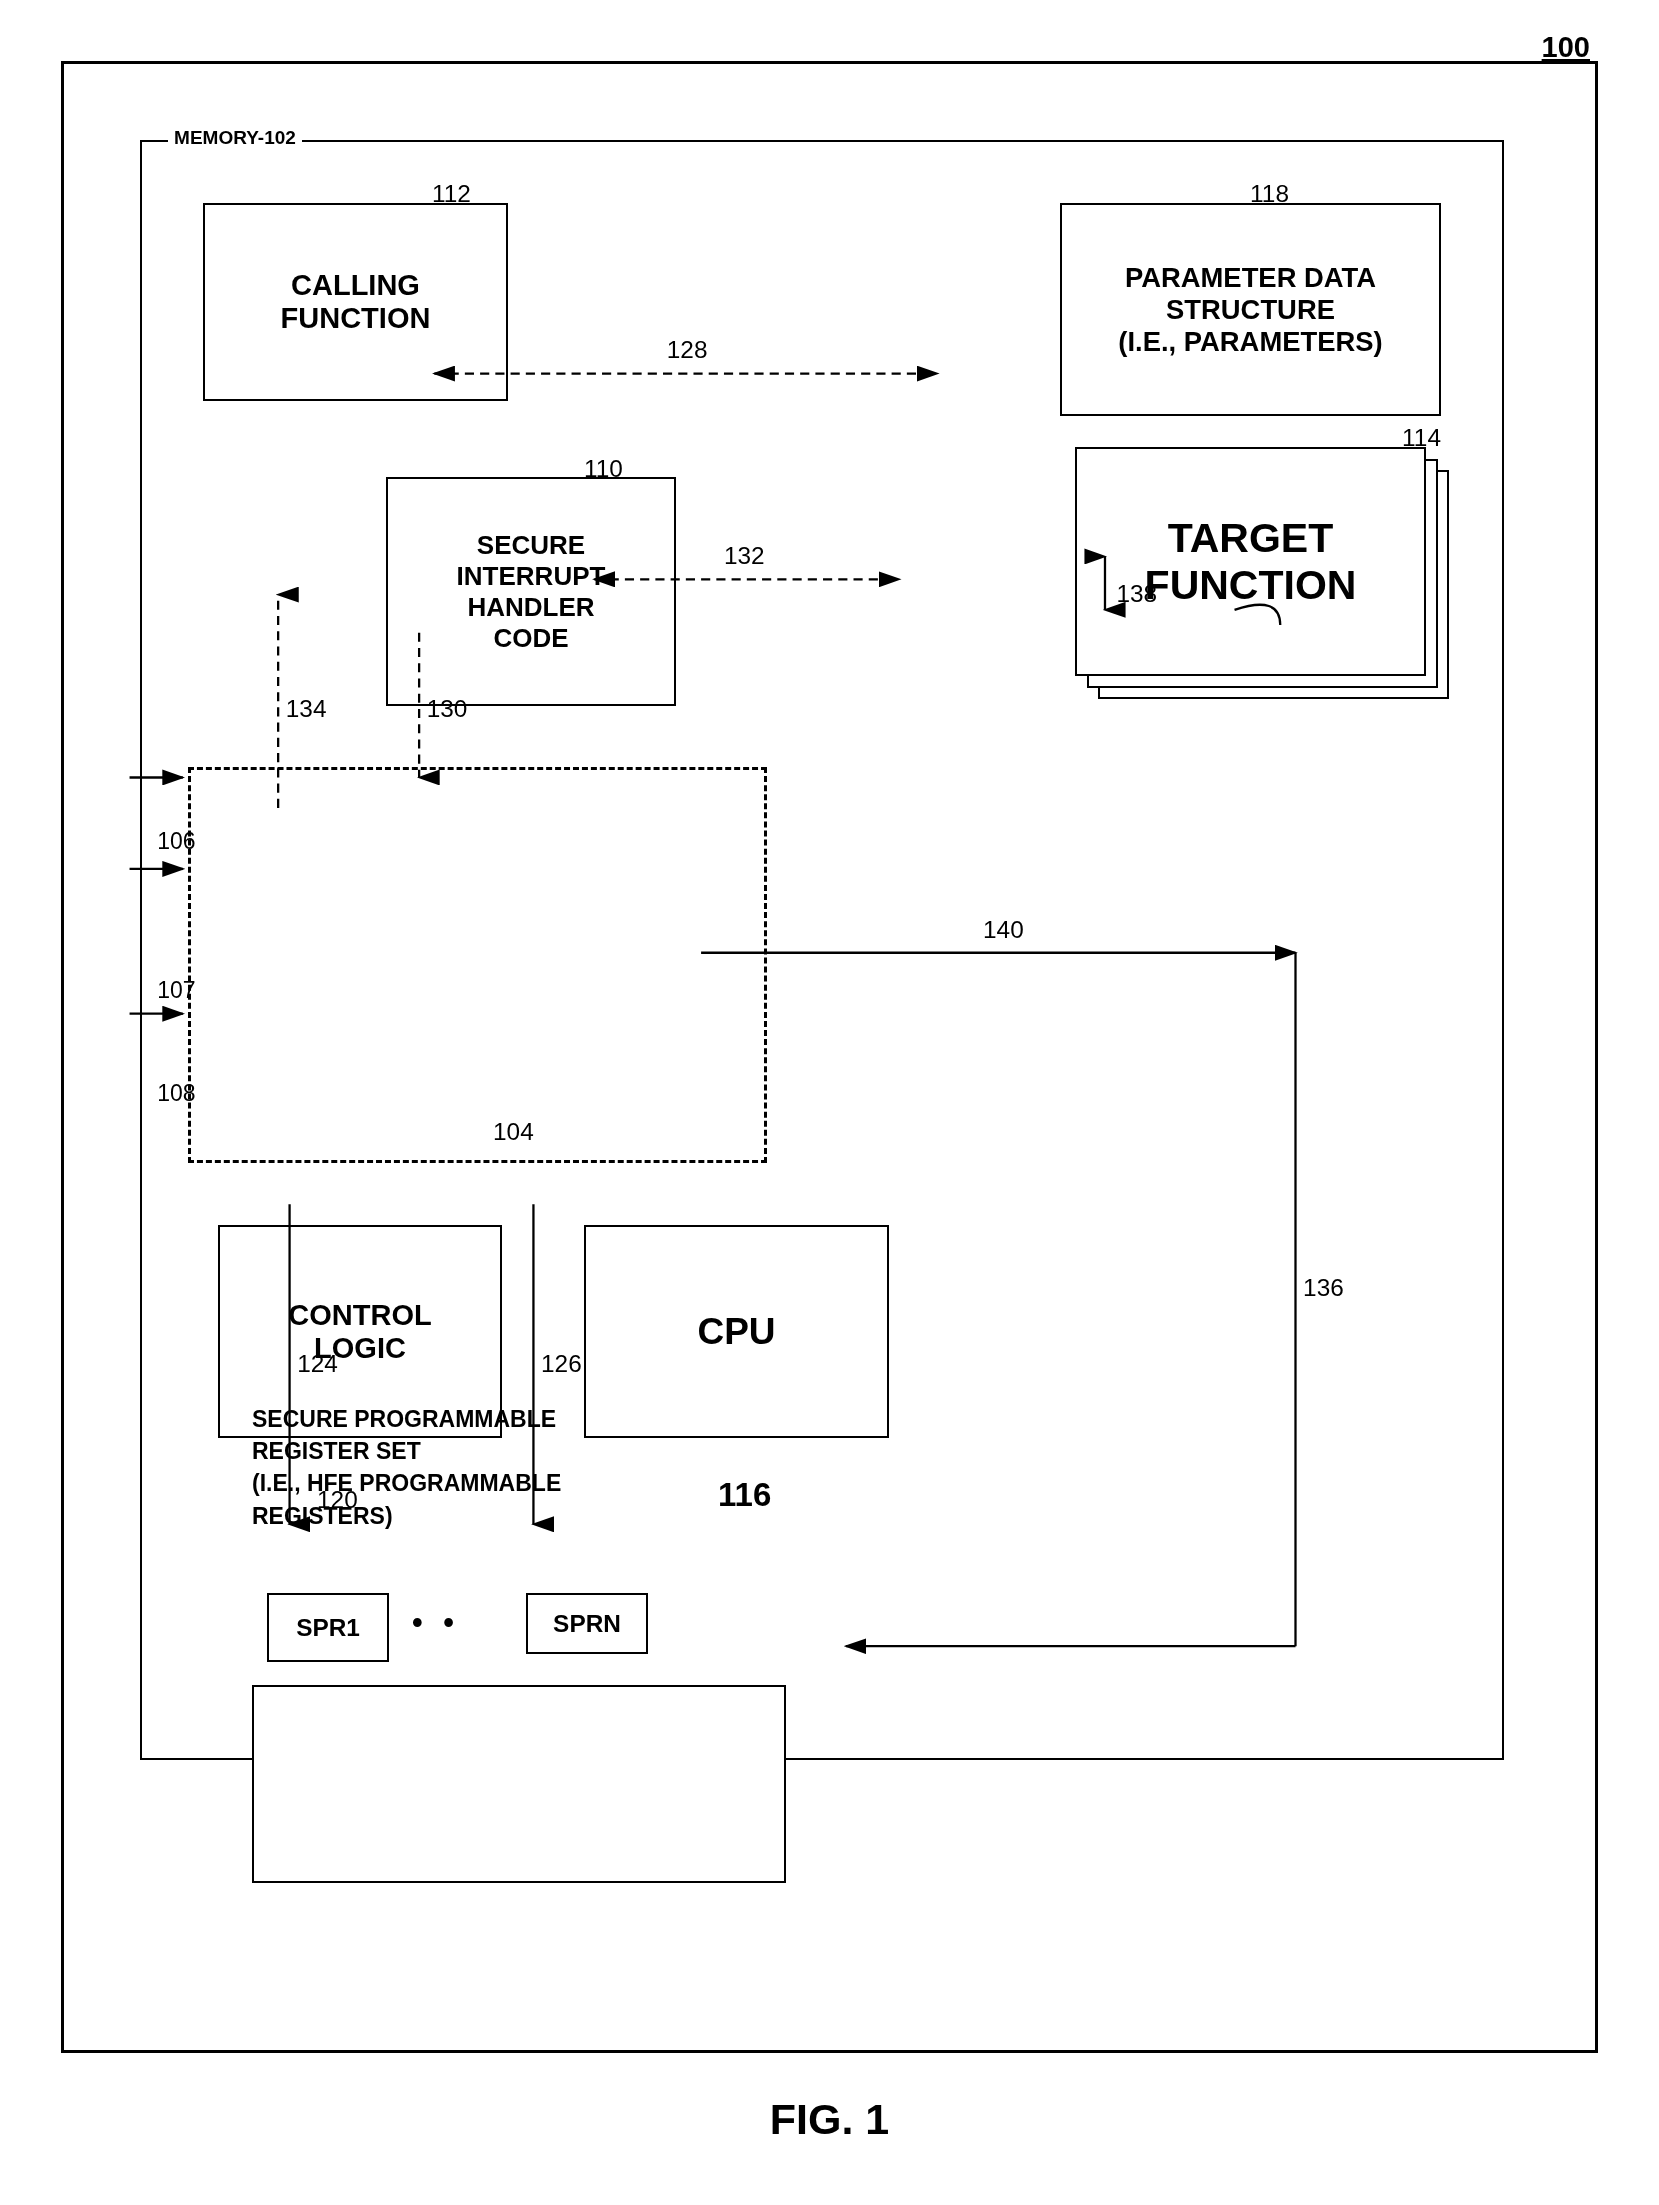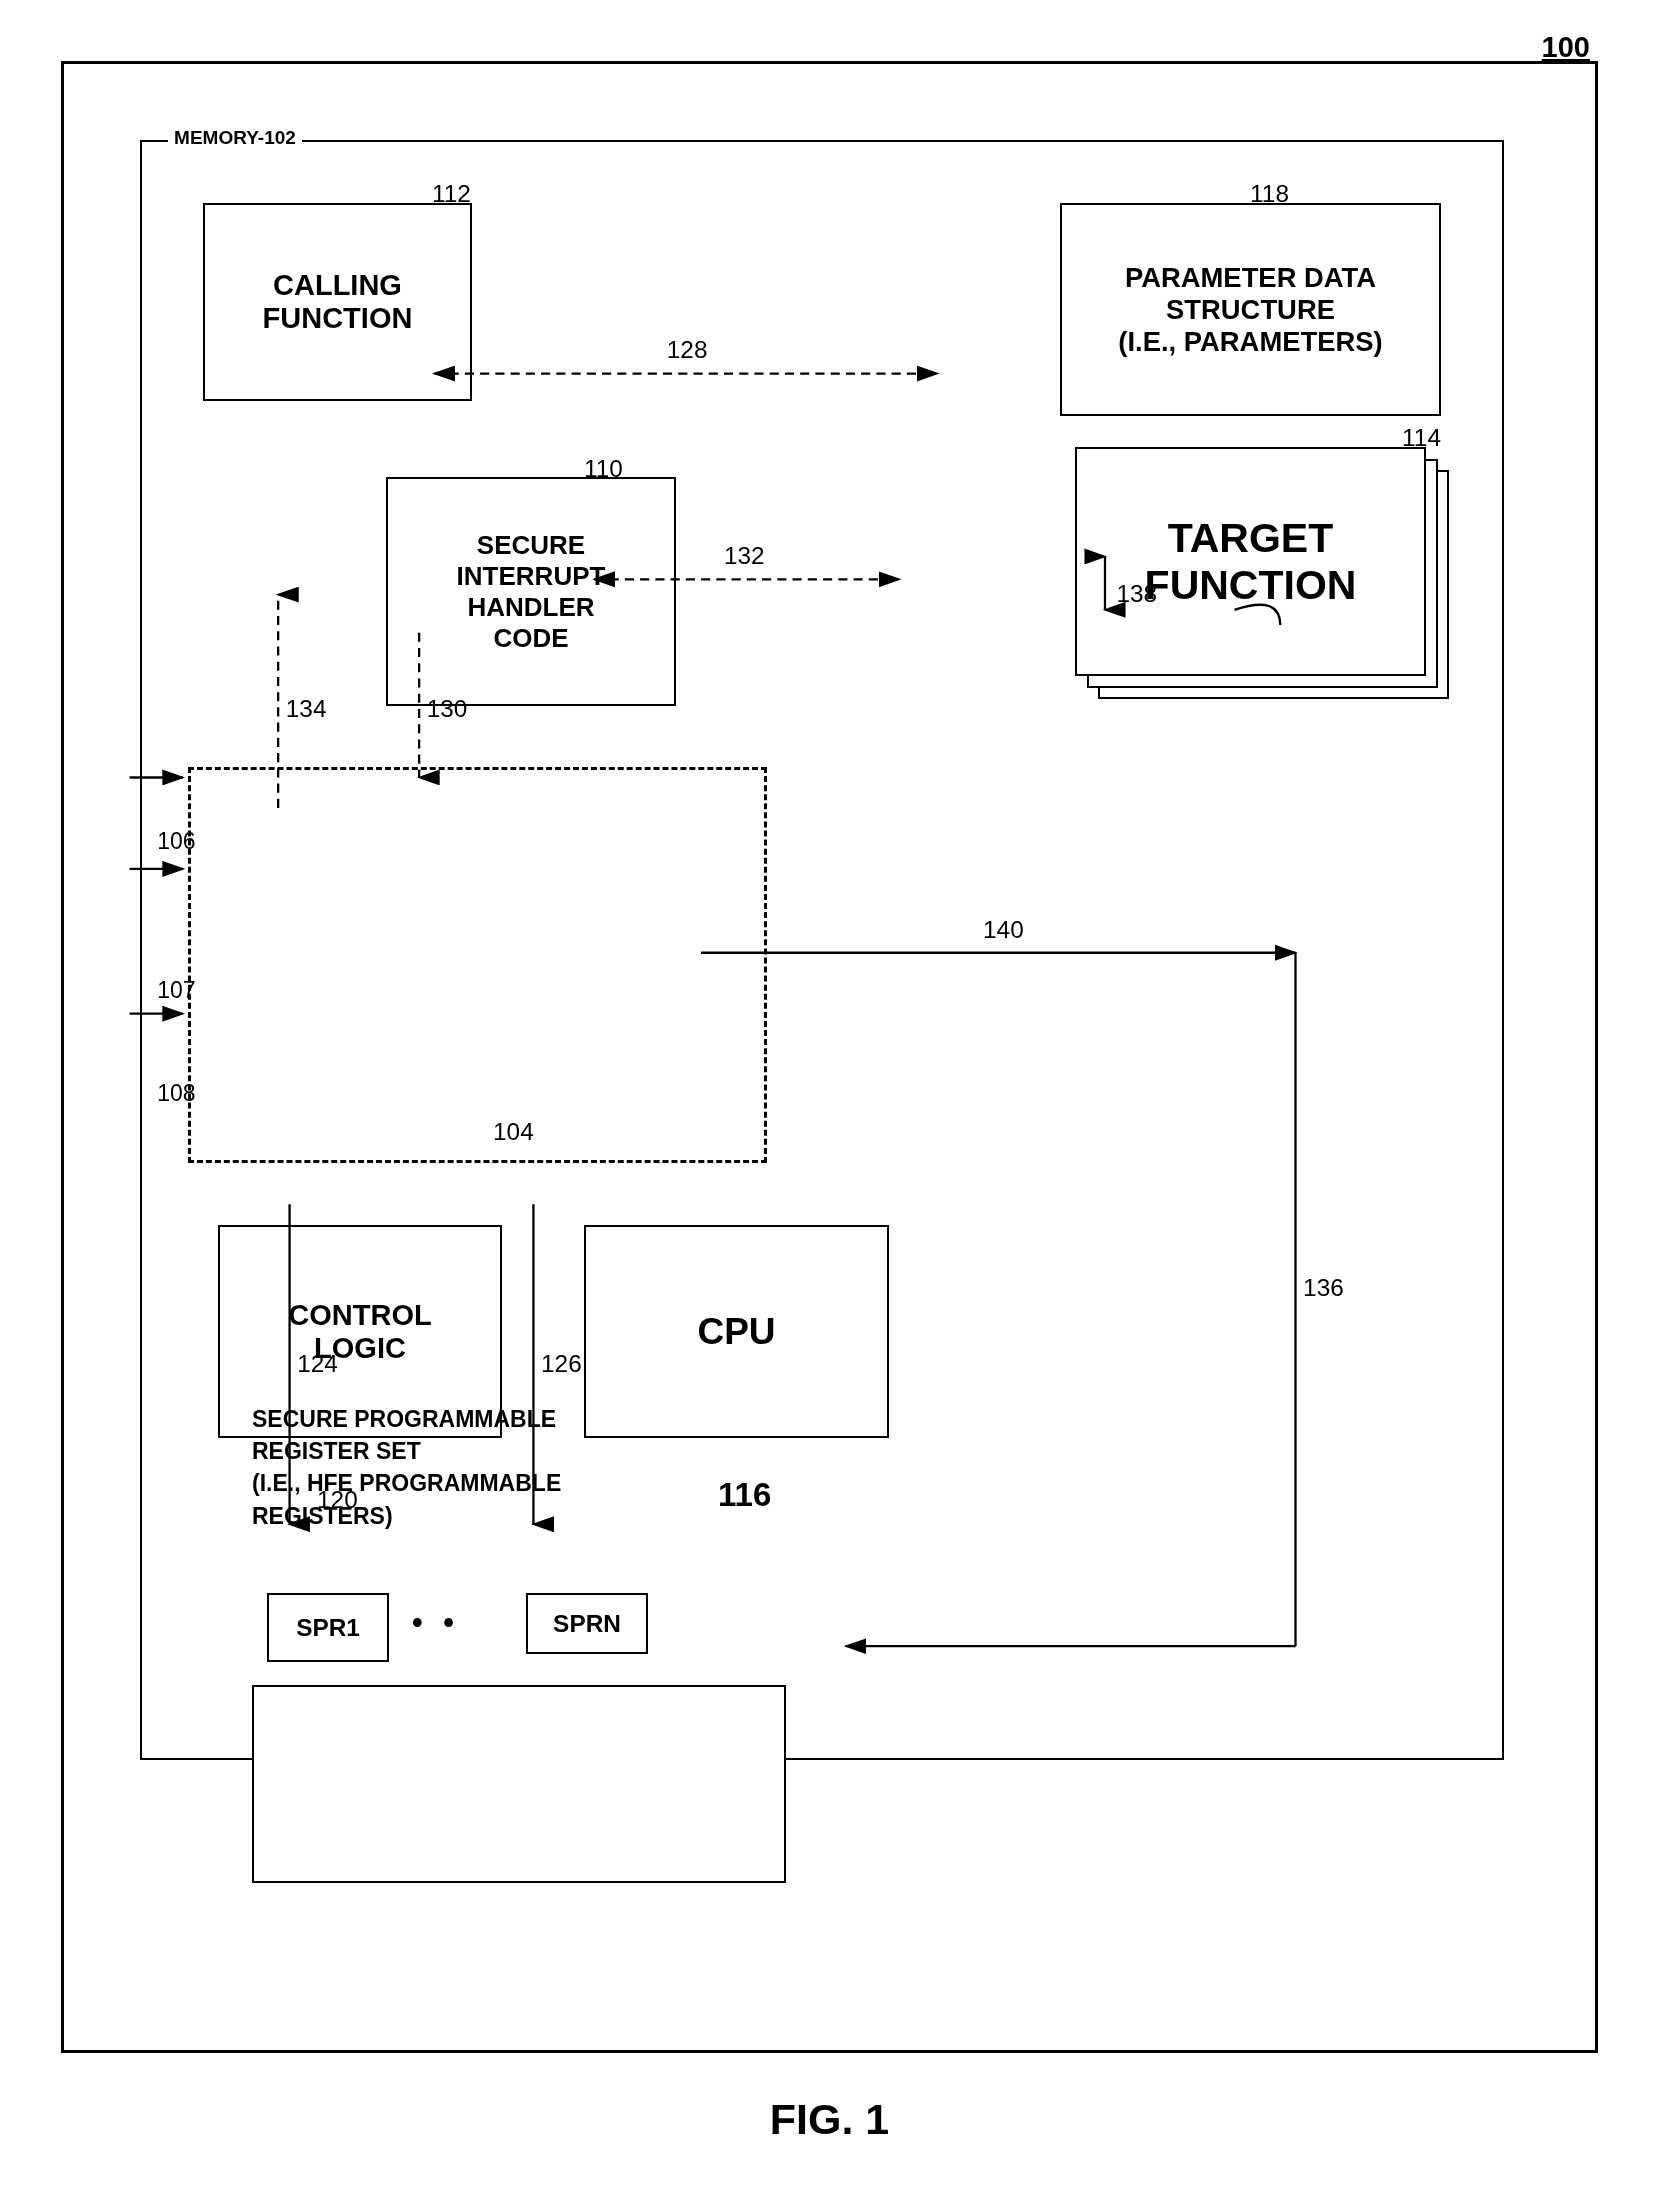--- a/index.html
+++ b/index.html
@@ -50,21 +50,21 @@
       font-size: 19px;
       font-weight: bold;
       background: #fff;
       padding: 0 6.1px;
     }
     
     .calling-fn-box {
       position: absolute;
       top: 61px;
       left: 61px;
-      width: 269px;
+      width: 305px;
       height: 198px;
       border: 2.3px solid #000;
       display: flex;
       align-items: center;
       justify-content: center;
       text-align: center;
       font-size: 29px;
       font-weight: bold;
     }
     .ref-112 {

